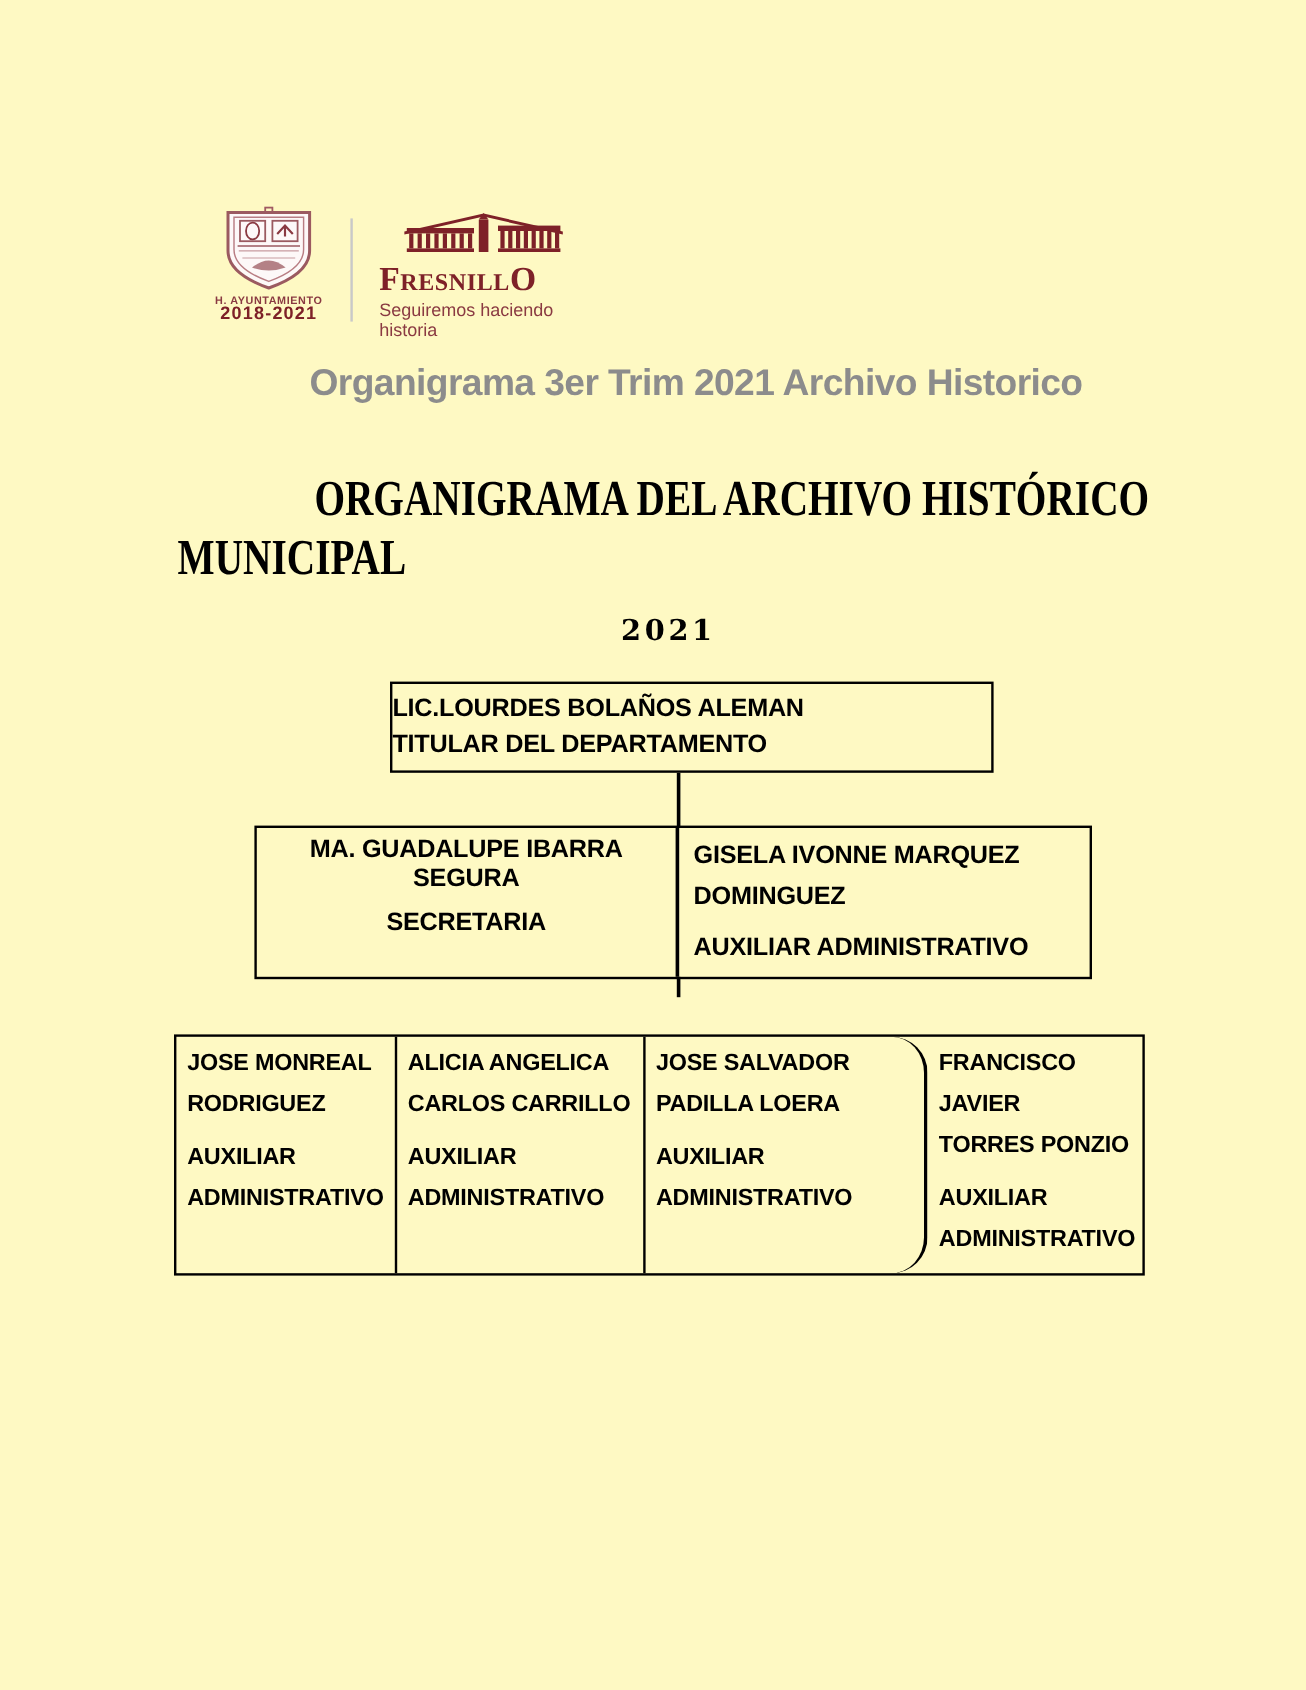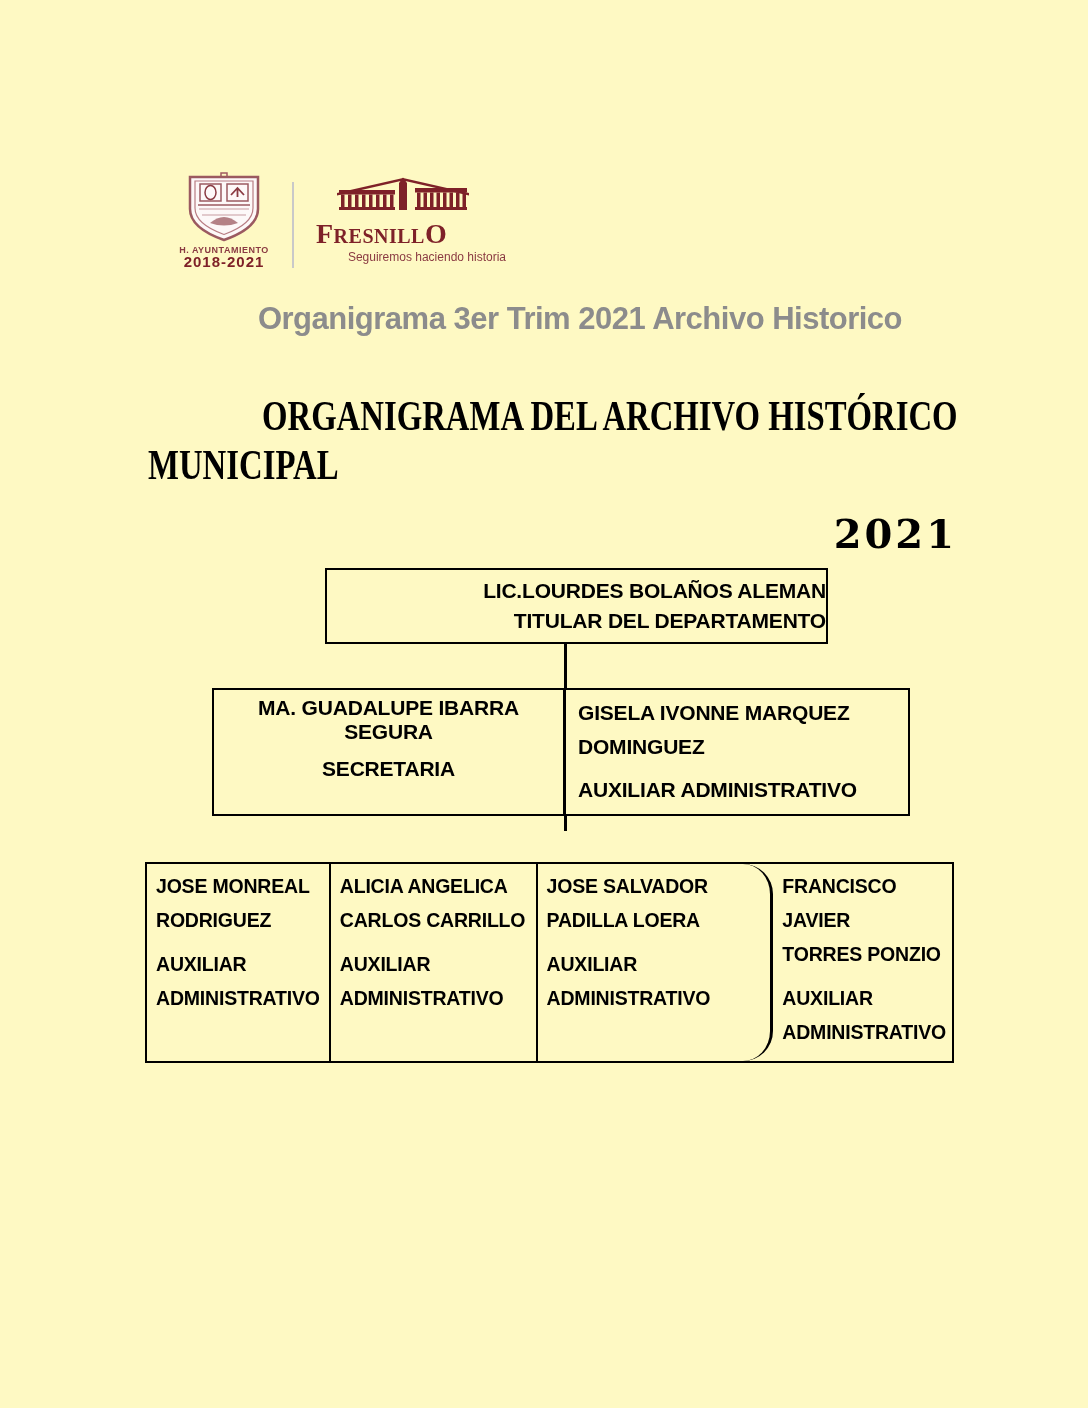--- a/index.html
+++ b/index.html
@@ -12,37 +12,37 @@
   .crest-wrap { position:absolute; left:182px; top:170px; width:84px; height:74px; }
   .crest-caption1 { position:absolute; left:172px; top:245px; width:104px; text-align:center;
     font-size:9px; font-weight:bold; color:#8a3a42; letter-spacing:.5px; }
   .crest-caption2 { position:absolute; left:172px; top:253px; width:104px; text-align:center;
     font-size:15px; font-weight:bold; color:#7E2128; letter-spacing:1px; }
   .logo-divider { position:absolute; left:292px; top:182px; width:2px; height:86px; background:#c9c9c9; }
   .aqueduct-wrap { position:absolute; left:333px; top:176px; width:140px; height:46px; }
   .brand-name { position:absolute; left:316px; top:218px; width:190px; text-align:left;
     font-family:"Liberation Serif", serif; font-weight:bold; font-variant:small-caps;
     font-size:28px; color:#7E2128; letter-spacing:.5px; line-height:32px; }
-  .brand-tagline { position:absolute; left:316px; top:250px; width:190px; text-align:right;
-    font-size:12px; color:#8a3a42; }
+  .brand-tagline { position:absolute; left:316px; top:250px; width:190px; text-align:left;
+    font-size:15px; color:#8a3a42; }
   
   .doc-title { position:absolute; left:160px; top:301px; width:840px; text-align:center;
     font-size:31px; font-weight:bold; color:#8C8C8C; letter-spacing:-.5px; white-space:nowrap; }
   .heading-1 { position:absolute; left:262px; top:392px; font-family:"Liberation Serif", serif;
     font-weight:bold; font-size:42px; letter-spacing:0; white-space:nowrap;
     transform:scaleX(.78); transform-origin:0 0; }
   .heading-2 { position:absolute; left:148px; top:441px; font-family:"Liberation Serif", serif;
     font-weight:bold; font-size:42px; white-space:nowrap;
     transform:scaleX(.78); transform-origin:0 0; }
-  .year { position:absolute; left:157px; top:510px; width:800px; text-align:right;
-    font-family:"DejaVu Serif", serif; font-weight:bold; font-size:40px; letter-spacing:3px; }
+  .year { position:absolute; left:157px; top:510px; width:800px; text-align:center;
+    font-family:"DejaVu Serif", serif; font-weight:bold; font-size:24px; letter-spacing:3px; }
   
   .org-text { font-weight:bold; letter-spacing:-.2px; }
   .box-top { position:absolute; left:325px; top:568px; width:503px; height:76px;
-    border:2.5px solid #000; text-align:right; padding-top:6px;
+    border:2.5px solid #000; text-align:left; padding-top:6px;
     font-size:21px; line-height:30px; }
   .connector { position:absolute; width:3px; background:#000; }
   .connector.c1 { left:564px; top:644px; height:46px; }
   .connector.c2 { left:564px; top:814px; height:17px; }
   .box-mid { position:absolute; left:212px; top:688px; width:698px; height:128px;
     border:2.5px solid #000; display:flex; font-size:21px; }
   .mid-left { width:352px; border-right:3px solid #000; text-align:center; padding-top:6px; }
   .mid-left .role { margin-top:13px; }
   .mid-right { flex:1; padding:6px 10px 0 12px; line-height:34px; }
   .mid-right .role { margin-top:9px; }

